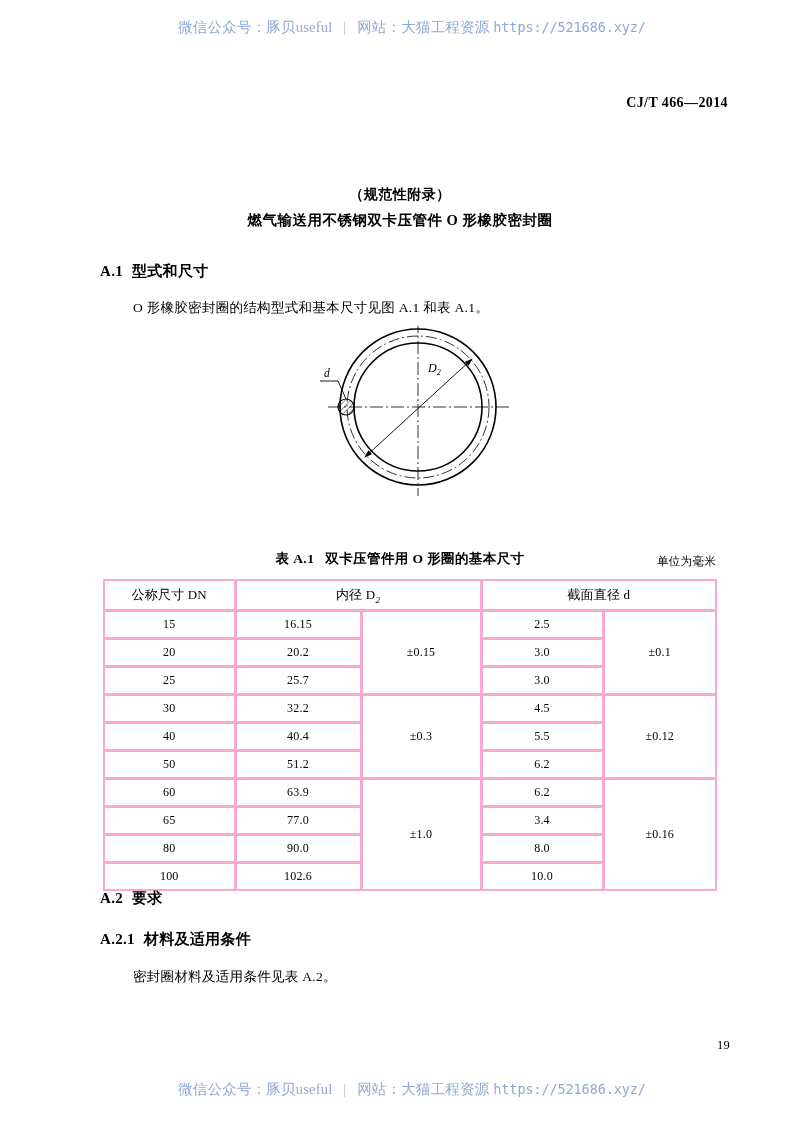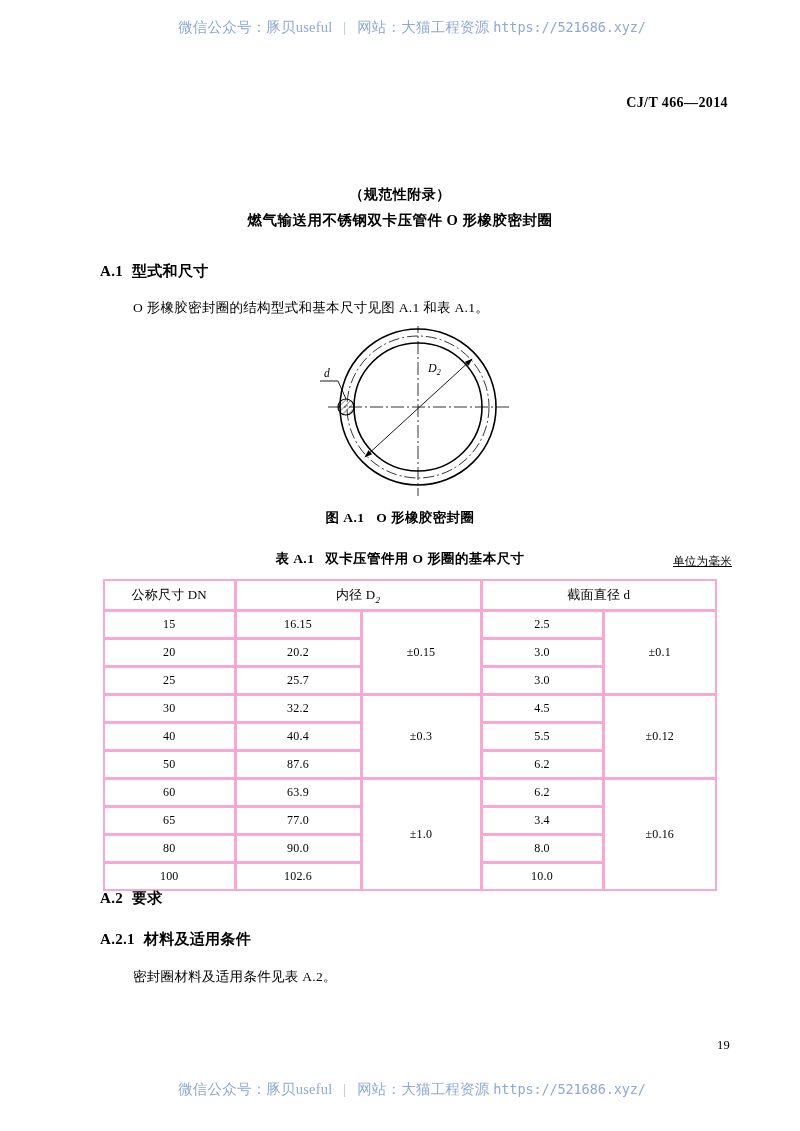--- a/index.html
+++ b/index.html
@@ -130,24 +130,23 @@
     width: 800px;
     text-align: center;
     font-size: 13.5px;
     font-weight: bold;
     letter-spacing: 0.4px;
   }
   #table-title .cap-gap { display: inline-block; width: 11px; }
   #table-unit {
     position: absolute;
     top: 554px;
-    right: 68px;
+    right: 84px;
     font-size: 11.5px;
     letter-spacing: 0.3px;
-    text-decoration: underline;
   }
 
   
   #dim-table {
     position: absolute;
     left: 103px;
     top: 579px;
     width: 612px;
     border-collapse: collapse;
     table-layout: fixed;
@@ -232,23 +231,20 @@
     <text x="128" y="46" font-family="Liberation Serif, serif" font-size="12" font-style="italic">
       <tspan>D</tspan><tspan dy="3" font-size="8">2</tspan>
     </text>
 
     <circle cx="46" cy="81" r="8" fill="url(#hatch)" stroke="#000" stroke-width="1.2"></circle>
 
     <polyline points="20,55 38,55 46,73" fill="none" stroke="#000" stroke-width="0.9"></polyline>
     <text x="24" y="51" font-family="Liberation Serif, serif" font-size="11.5" font-style="italic">d</text>
   </svg>
 
-  <div id="fig-caption">
-    <span>图 A.1</span><span class="cap-gap"></span><span>O 形橡胶密封圈</span>
-  </div>
 
   <div id="table-title">
     <span>表 A.1</span><span class="cap-gap"></span><span>双卡压管件用 O 形圈的基本尺寸</span>
   </div>
   <div id="table-unit">单位为毫米</div>
 
   <table id="dim-table">
     <colgroup>
       <col style="width:131px">
       <col style="width:126px">
@@ -288,21 +284,21 @@
           <td>4.5</td>
           <td class="outer-right" rowspan="3">±0.12</td>
         </tr>
         <tr>
           <td class="outer-left">40</td>
           <td>40.4</td>
           <td>5.5</td>
         </tr>
         <tr>
           <td class="outer-left">50</td>
-          <td>87.6</td>
+          <td>51.2</td>
           <td>6.2</td>
         </tr>
         <tr>
           <td class="outer-left">60</td>
           <td>63.9</td>
           <td class="outer-bottom" rowspan="4">±1.0</td>
           <td>6.2</td>
           <td class="outer-right outer-bottom" rowspan="4">±0.16</td>
         </tr>
         <tr>

